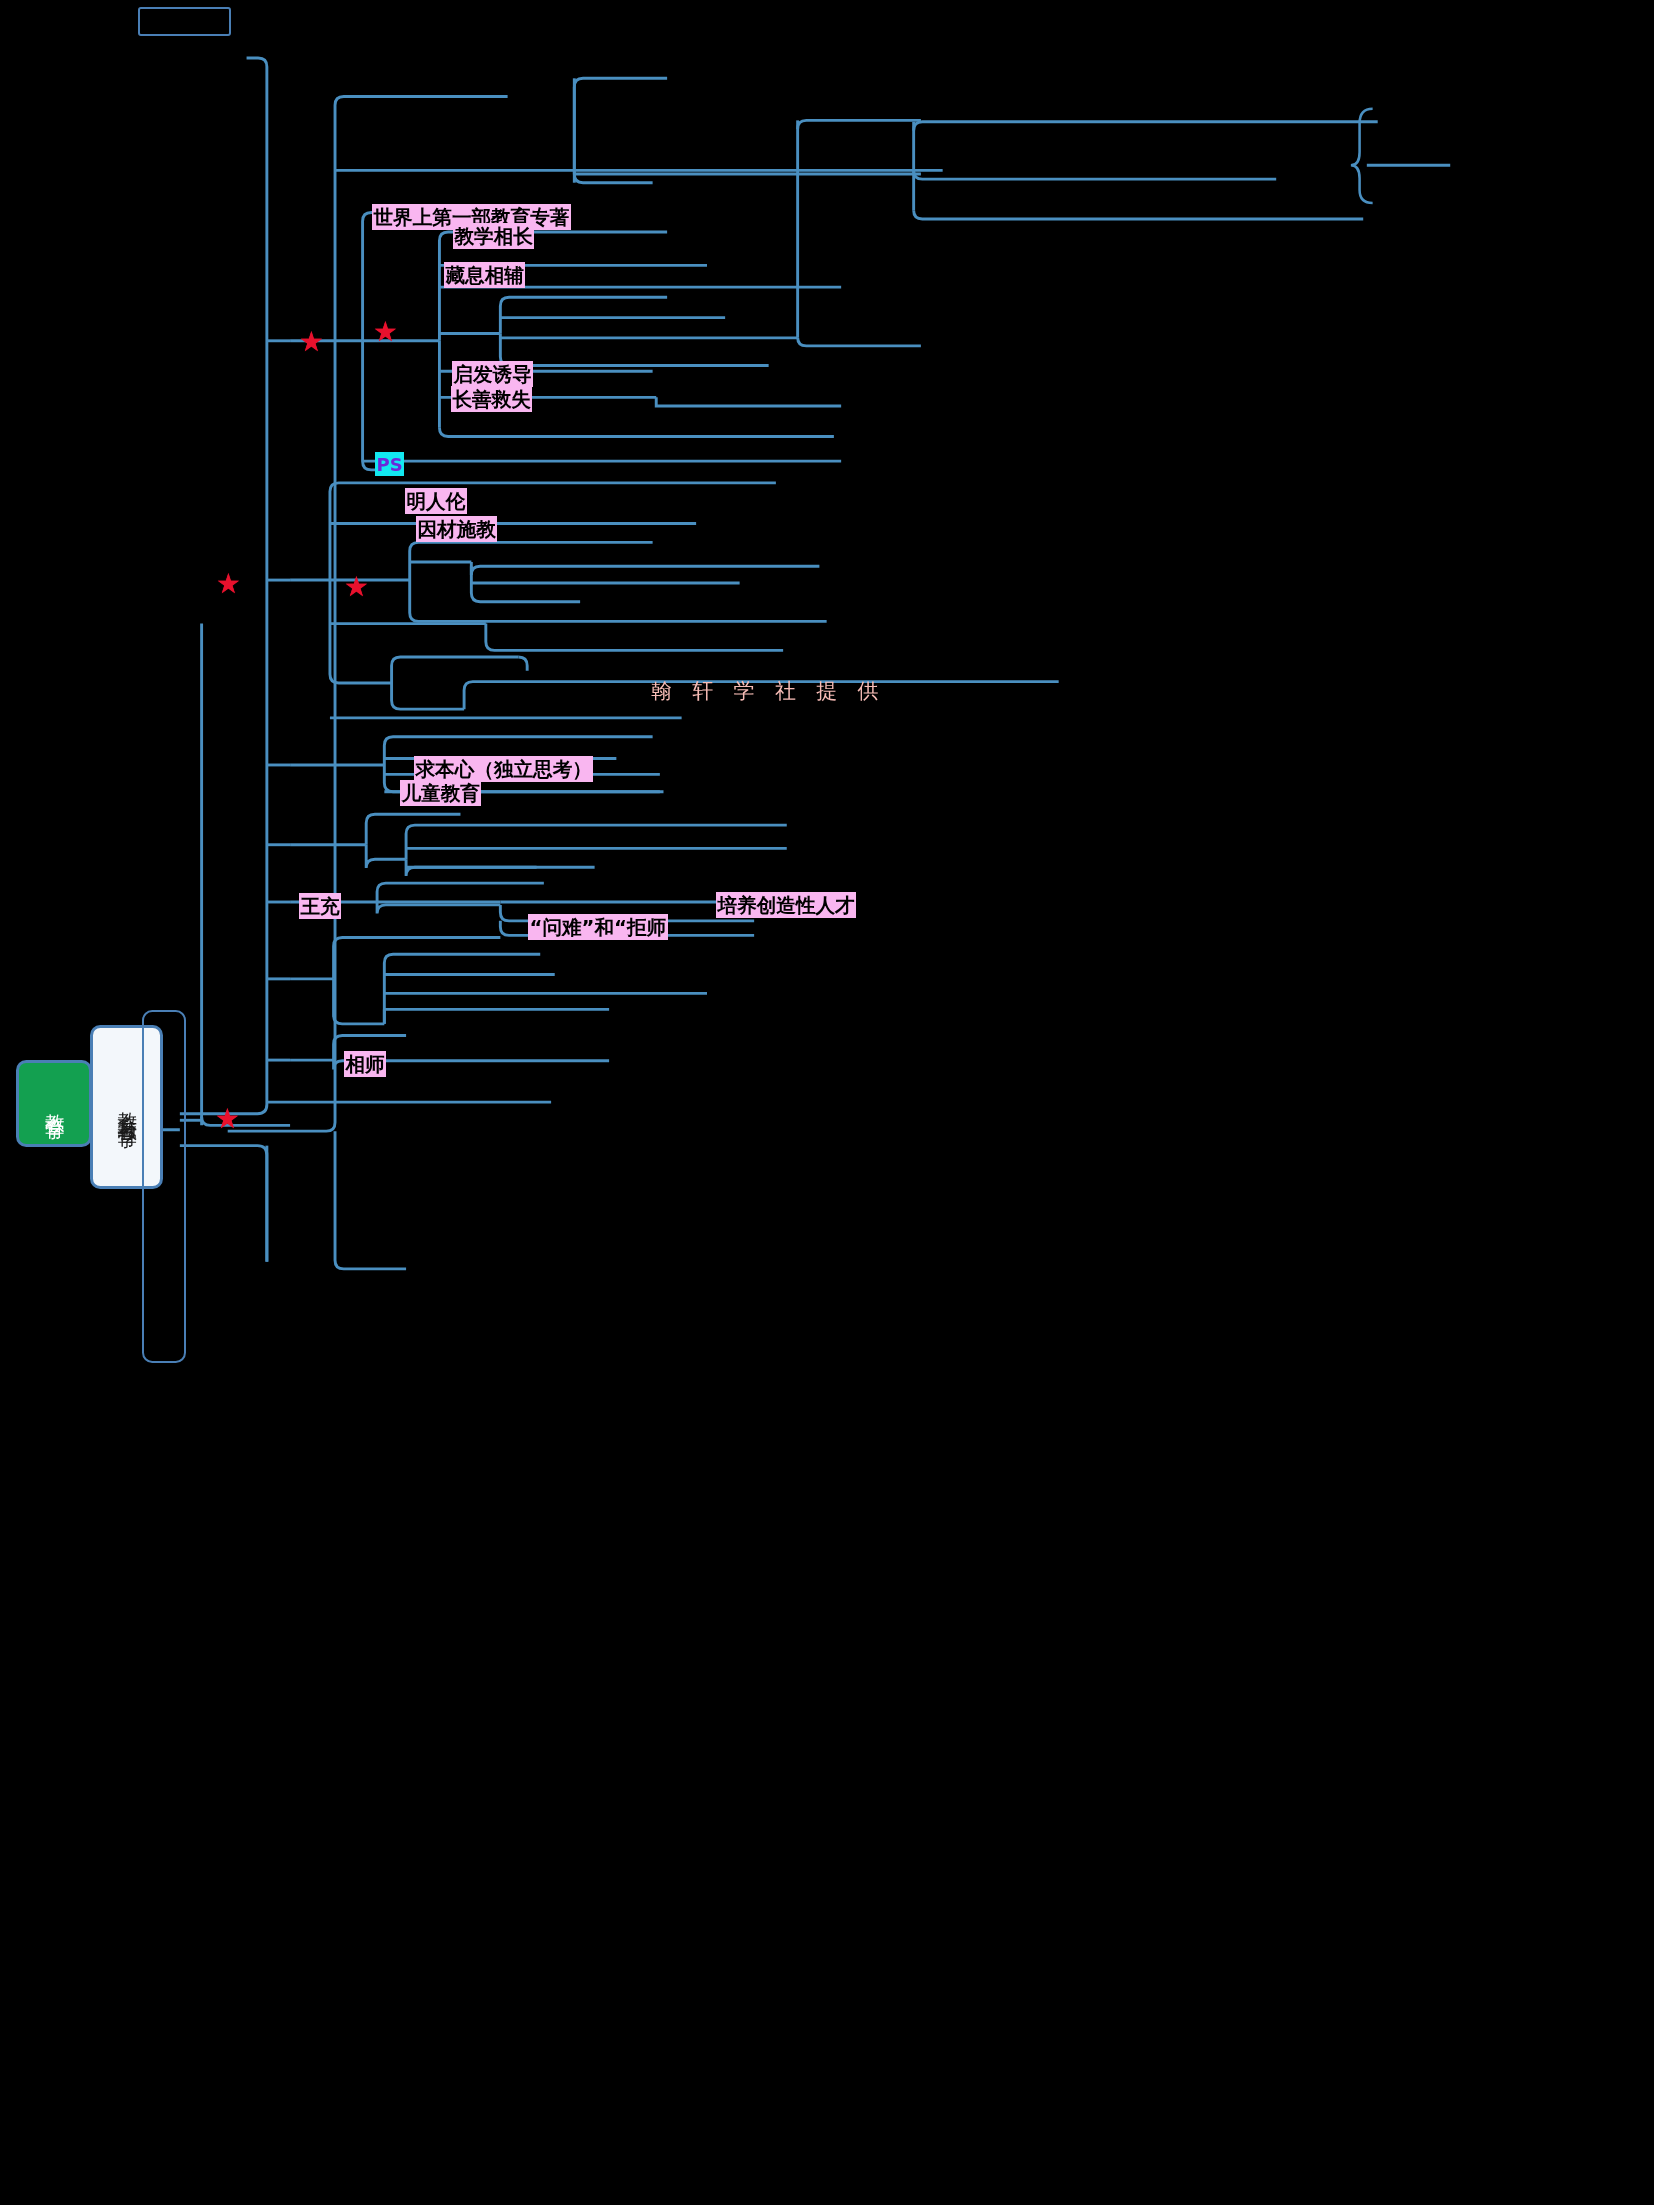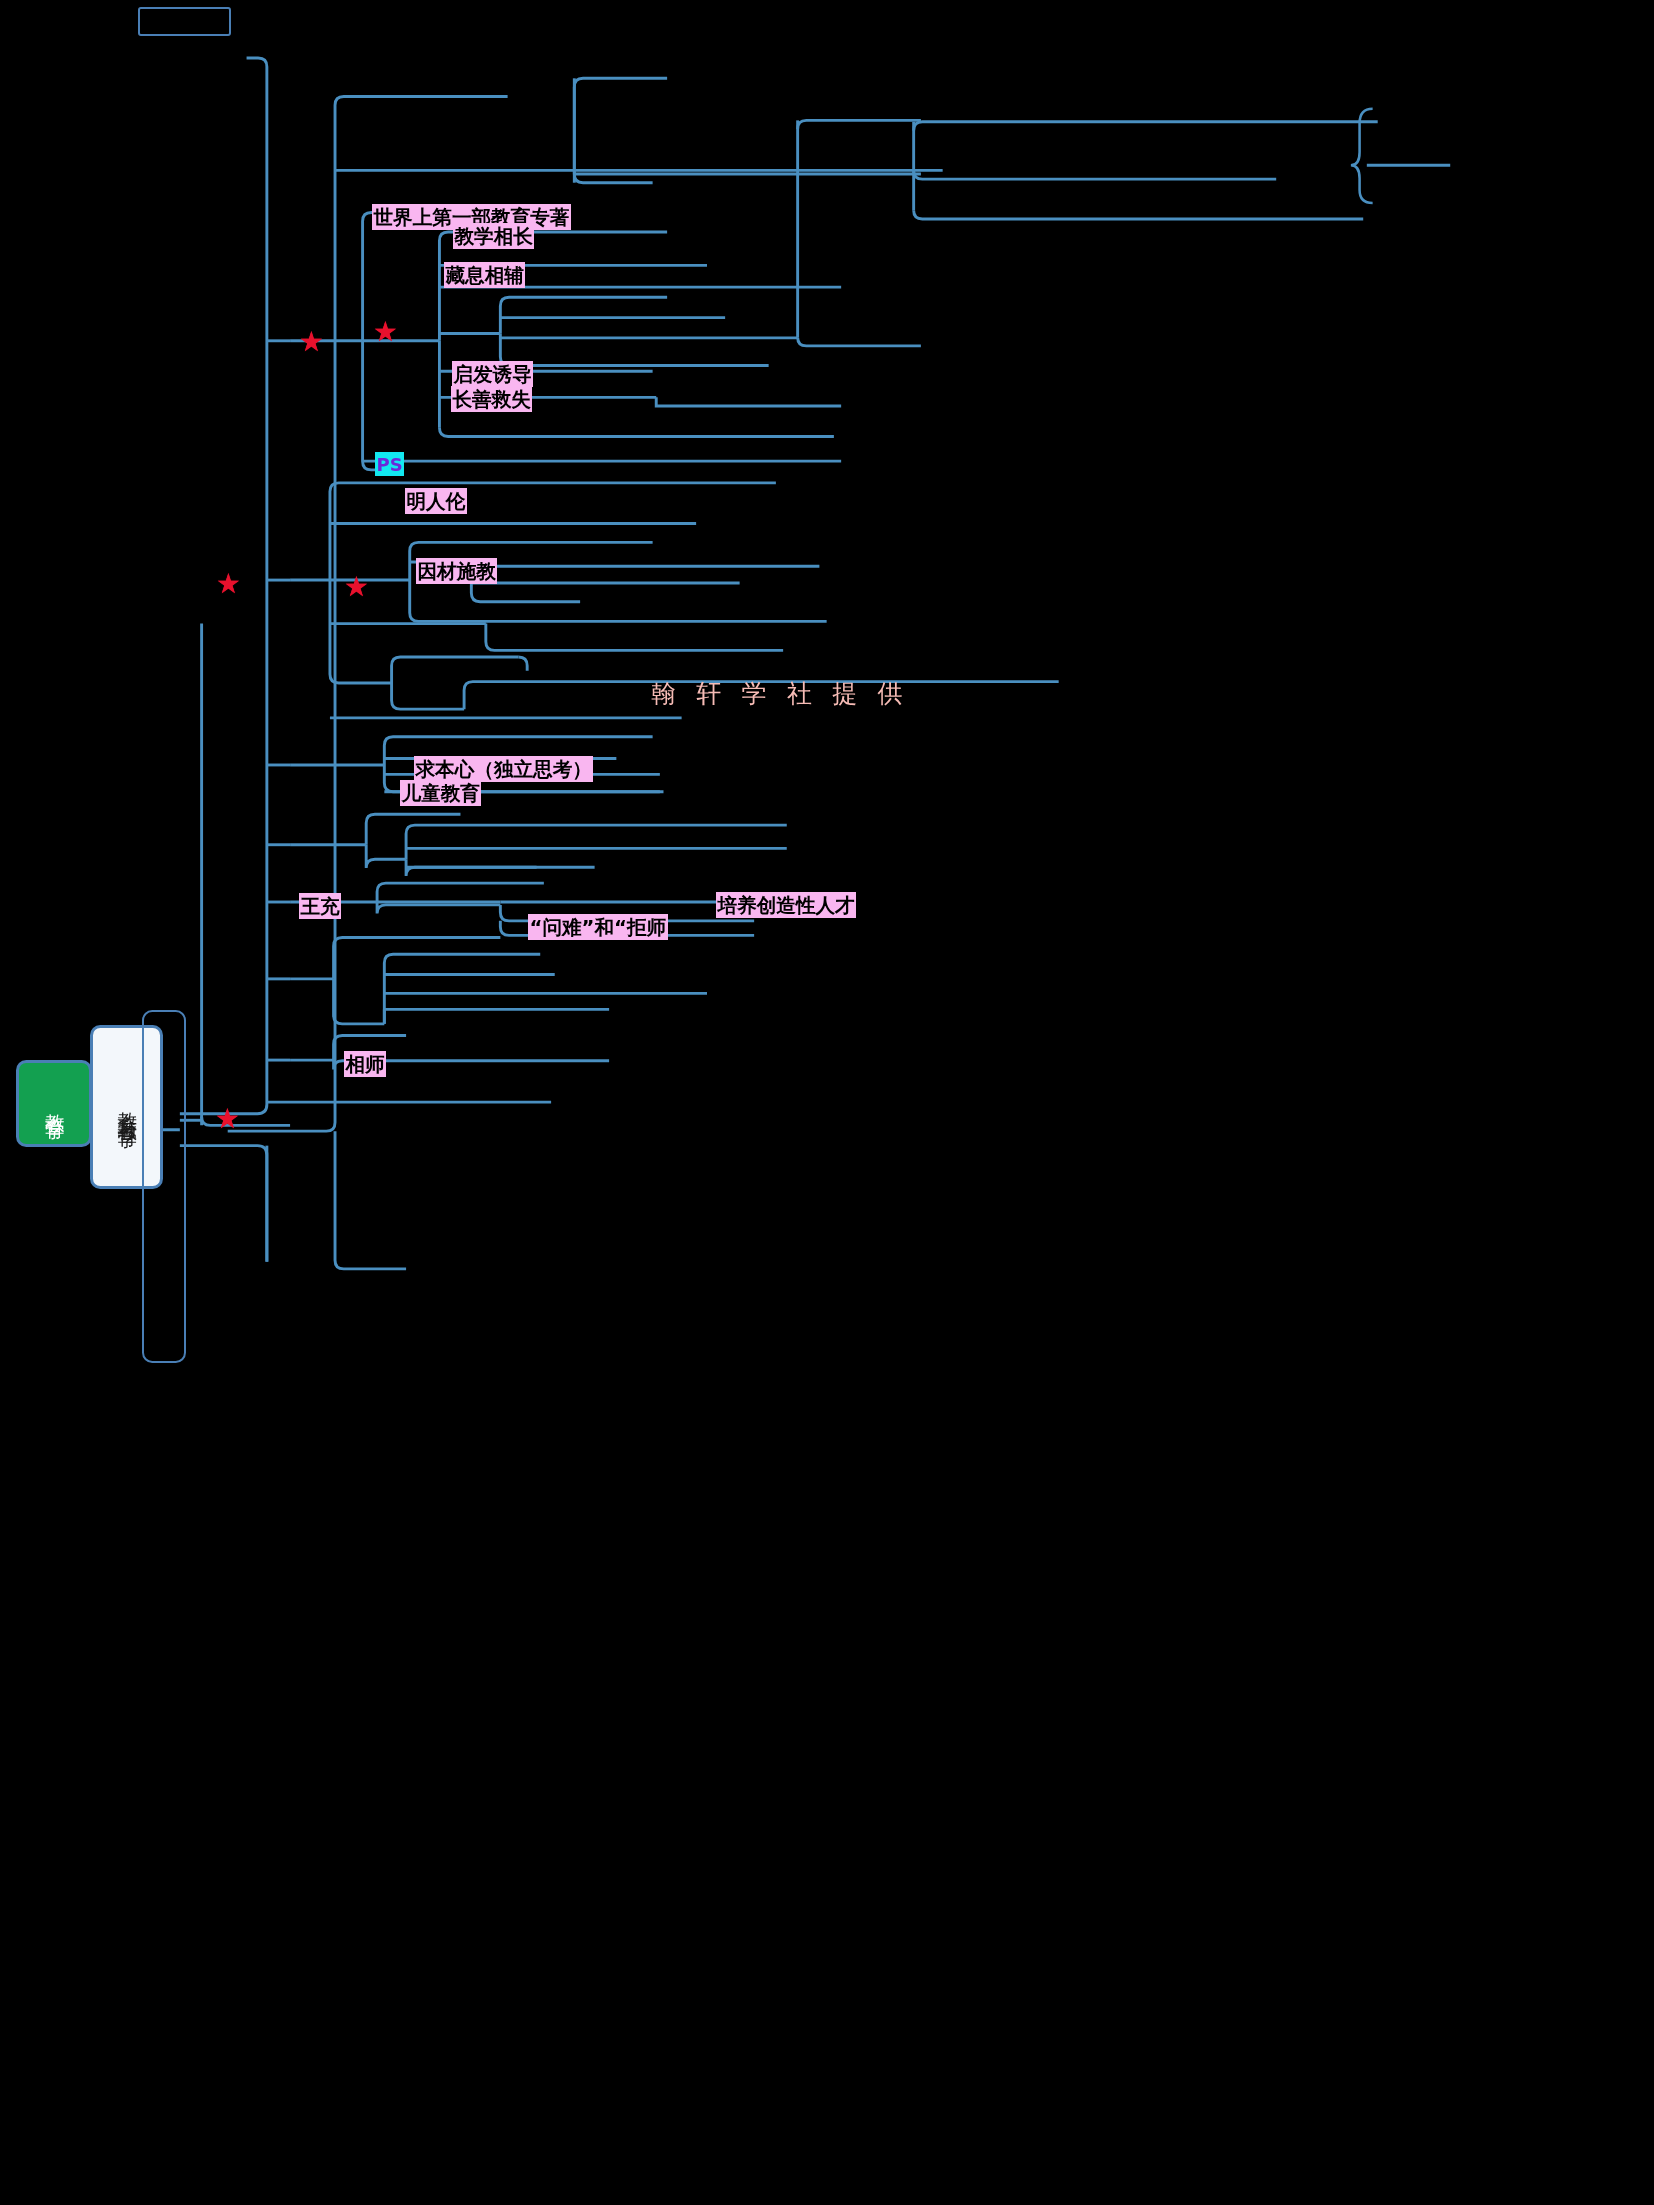--- a/index.html
+++ b/index.html
@@ -71,21 +71,21 @@
   .star {
     position: absolute;
     color: #e8112d;
     font-size: 27.6px;
     line-height: 1;
     text-shadow: 0 0 0.7px #e8112d;
   }
   .watermark {
     position: absolute;
     color: #f7bcb6;
-    font-size: 25px;
+    font-size: 21px;
     letter-spacing: 20.3px;
     white-space: nowrap;
     font-weight: 400;
   }
 </style>
 </head>
 <body>
 
 <div id="canvas">
 
@@ -240,21 +240,21 @@
     <span></span>
   </div>
 
   <div class="hl" style="left:372px; top:204px;">世界上第一部教育专著</div>
   <div class="hl" style="left:453px; top:223px;">教学相长</div>
   <div class="hl" style="left:444px; top:262px;">藏息相辅</div>
   <div class="hl" style="left:452px; top:361px;">启发诱导</div>
   <div class="hl" style="left:451px; top:386px;">长善救失</div>
   <div class="hl hl-cyan" style="left:375px; top:452px;">PS</div>
   <div class="hl" style="left:405px; top:488px;">明人伦</div>
-  <div class="hl" style="left:416px; top:558px;">因材施教</div>
+  <div class="hl" style="left:416px; top:516px;">因材施教</div>
   <div class="hl" style="left:414px; top:756px;">求本心（独立思考）</div>
   <div class="hl" style="left:400px; top:780px;">儿童教育</div>
   <div class="hl" style="left:299px; top:893px;">王充</div>
   <div class="hl" style="left:676px; top:892px;margin-left:40px;">培养创造性人才</div>
   <div class="hl" style="left:528px; top:914px;">“问难”和“拒师</div>
   <div class="hl" style="left:344px; top:1051px;">相师</div>
 
   <div class="star" style="left:299px; top:328px;">★</div>
   <div class="star" style="left:373px; top:318px;">★</div>
   <div class="star" style="left:216px; top:570px;">★</div>

